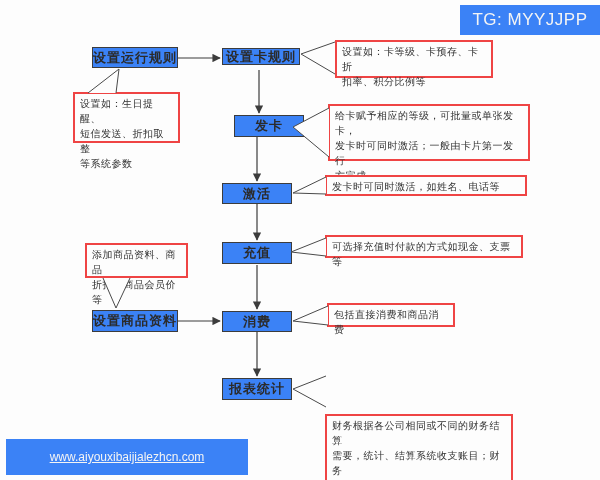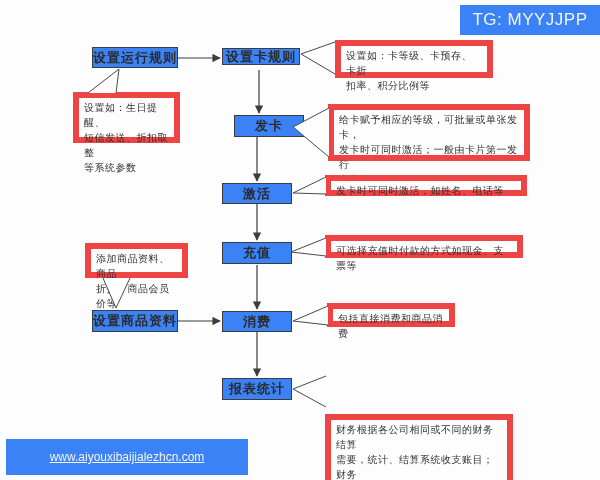--- a/index.html
+++ b/index.html
@@ -7,21 +7,21 @@
     position:relative;width:600px;height:480px;background:#fdfdfd;
     font-family:"Liberation Serif",serif;color:#2b2b2b;overflow:hidden;
   }
   svg.layer{position:absolute;left:0;top:0;pointer-events:none;}
   .fc-box{
     position:absolute;box-sizing:border-box;border:1.3px solid #3c3c3c;background:#3b82f6;
     display:flex;align-items:center;justify-content:center;
     font-size:13px;font-weight:bold;letter-spacing:1px;white-space:nowrap;
   }
   .note{
-    position:absolute;box-sizing:border-box;border:6px solid #ef4444;background:#fdfdfd;
+    position:absolute;box-sizing:border-box;border:2px solid #ef4444;background:#fdfdfd;
     font-size:10px;line-height:15px;padding:2px 5px;letter-spacing:0.5px;
     white-space:pre-line;color:#333;
   }
   .banner{
     position:absolute;display:flex;align-items:center;justify-content:center;
     background:#3b82f6;color:#f4f4f4;font-family:"Liberation Sans",sans-serif;
   }
   .banner.top{left:460px;top:5px;width:140px;height:30px;font-size:17px;letter-spacing:0.5px;}
   .banner.bottom{left:6px;top:439px;width:242px;height:36px;font-size:12px;text-decoration:underline;}
 </style>

